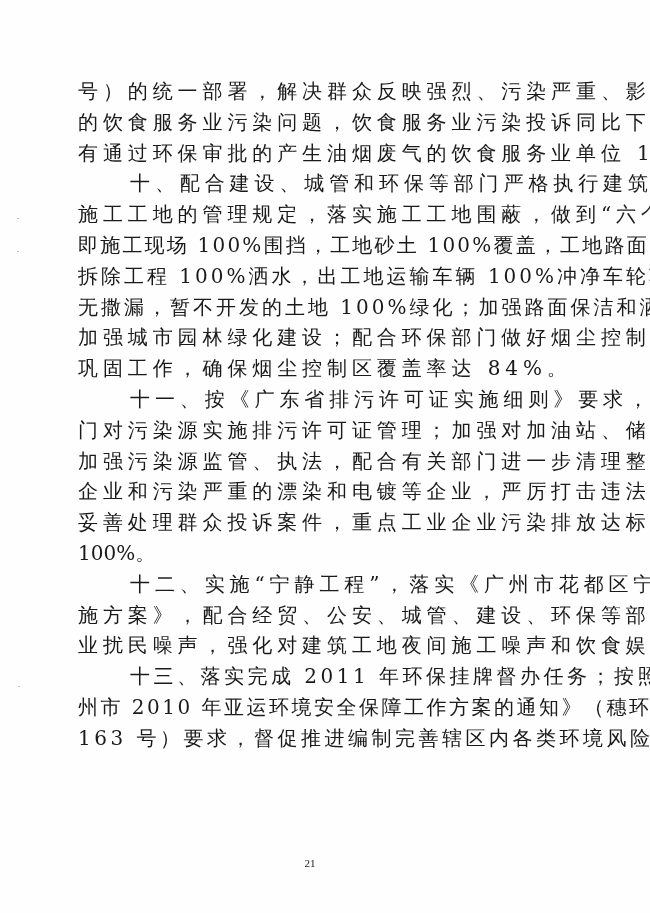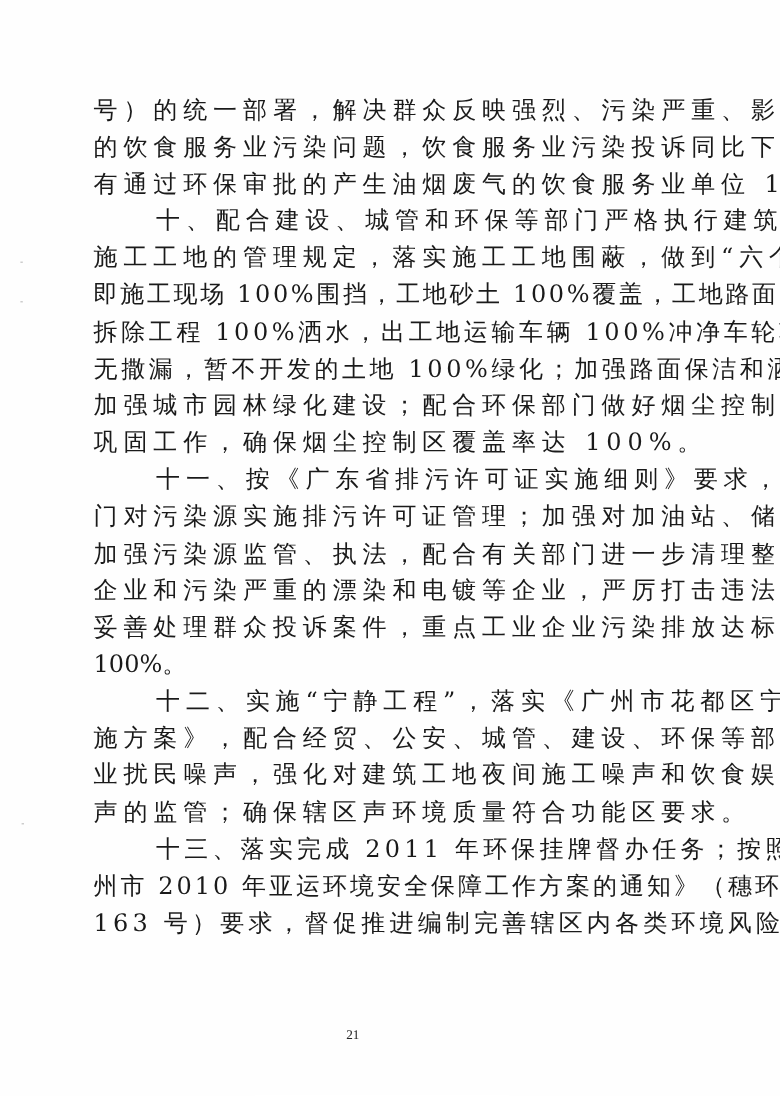--- a/index.html
+++ b/index.html
@@ -38,21 +38,21 @@
       overflow: visible;
     }
     .line.last {
       text-align-last: left;
     }
     .line.indent {
       padding-left: 52px;
     }
     .page-number {
       position: absolute;
-      left: 284px;
+      left: 300px;
       top: 857px;
       width: 20px;
       text-align: center;
       font-size: 11px;
       font-family: "Liberation Serif", serif;
       color: #222;
     }
     .speck {
       position: absolute;
       width: 2px; height: 1px;
@@ -76,37 +76,36 @@
       <div class="line">有通过环保审批的产生油烟废气的饮食服务业单位 100%安装油</div>
     </div>
 
     <div>
       <div class="line indent">十、配合建设、城管和环保等部门严格执行建筑工地和道路</div>
       <div class="line">施工工地的管理规定，落实施工工地围蔽，做到“六个 100%”，</div>
       <div class="line" style="letter-spacing:2.2px;">即施工现场 100%围挡，工地砂土 100%覆盖，工地路面 100%硬化，</div>
       <div class="line" style="letter-spacing:3px;">拆除工程 100%洒水，出工地运输车辆 100%冲净车轮车身且密闭</div>
       <div class="line" style="letter-spacing:3px;">无撒漏，暂不开发的土地 100%绿化；加强路面保洁和洒水消尘；</div>
       <div class="line">加强城市园林绿化建设；配合环保部门做好烟尘控制区的创建和</div>
-      <div class="line last">巩固工作，确保烟尘控制区覆盖率达 100%。</div>
+      <div class="line last">巩固工作，确保烟尘控制区覆盖率达 84%。</div>
     </div>
 
     <div>
       <div class="line indent">十一、按《广东省排污许可证实施细则》要求，配合环保部</div>
       <div class="line">门对污染源实施排污许可证管理；加强对加油站、储油库的管理；</div>
       <div class="line">加强污染源监管、执法，配合有关部门进一步清理整顿“十五小”</div>
       <div class="line">企业和污染严重的漂染和电镀等企业，严厉打击违法排污行为，</div>
       <div class="line">妥善处理群众投诉案件，重点工业企业污染排放达标率达到</div>
       <div class="line last" style="letter-spacing:0;">100%。</div>
     </div>
 
     <div>
       <div class="line indent">十二、实施“宁静工程”，落实《广州市花都区宁静工程实</div>
       <div class="line">施方案》，配合经贸、公安、城管、建设、环保等部门治理商贸</div>
       <div class="line">业扰民噪声，强化对建筑工地夜间施工噪声和饮食娱乐服务业噪</div>
-      <div class="line last">声的监管；确保辖区声环境质量符合功能区要求。</div>
     </div>
 
     <div>
       <div class="line indent" style="letter-spacing:3.5px;">十三、落实完成 2011 年环保挂牌督办任务；按照《印发广</div>
       <div class="line" style="letter-spacing:2.5px;">州市 2010 年亚运环境安全保障工作方案的通知》（穗环〔2010〕</div>
       <div class="line" style="letter-spacing:3.5px;">163 号）要求，督促推进编制完善辖区内各类环境风险源环境应</div>
     </div>
   </div>
 
   <div class="page-number">21</div>

